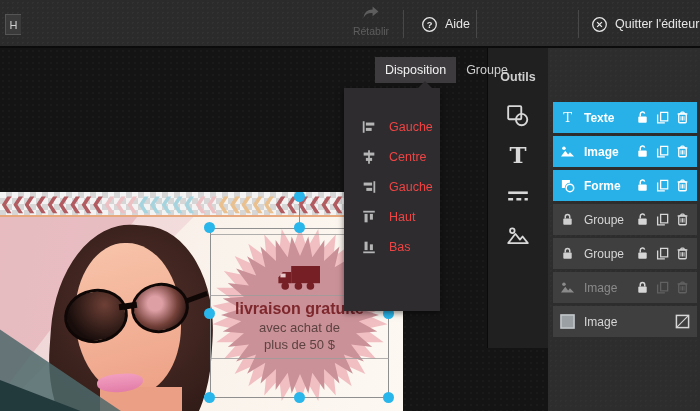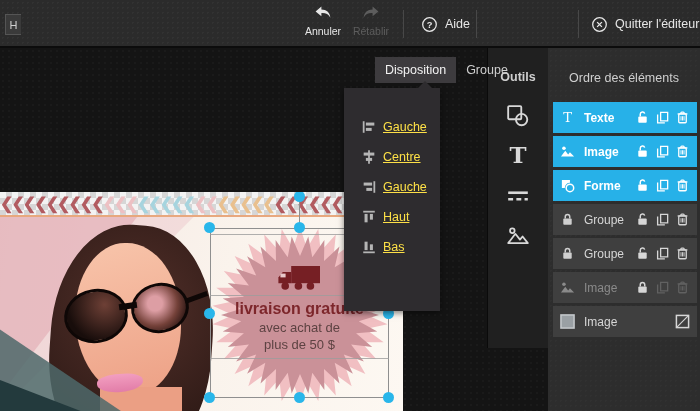--- a/index.html
+++ b/index.html
@@ -35,22 +35,22 @@
   .ctx-tabs { position:absolute; left:375px; top:9px; display:flex; z-index:40; }
   .ctx-tab { color:#cfcfcf; font-size:12.5px; padding:6px 10px; cursor:pointer; }
   .ctx-tab.active { background:#3d3b3e; color:#f2f2f2; }
 
   
   .dropdown { position:absolute; left:344px; top:40px; width:96px; height:223px; background:#2e2c2f;
     z-index:50; box-shadow:0 2px 6px rgba(0,0,0,.5); }
   .dropdown .caret { position:absolute; top:-7px; left:74px; width:0; height:0;
     border-left:7px solid transparent; border-right:7px solid transparent; border-bottom:7px solid #2e2c2f; }
   .dd-list { padding-top:24px; }
-  .dd-item { display:flex; align-items:center; gap:6px; height:30px; padding-left:17px; color:#fde047;
-    font-size:12.5px; cursor:pointer;text-decoration:underline; }
+  .dd-item { display:flex; align-items:center; gap:12px; height:30px; padding-left:17px; color:#ef4444;
+    font-size:12.5px; cursor:pointer; }
   .dd-item svg { color:#b5b5b5; }
 
   
   .tools-strip { position:absolute; left:487px; top:0; width:61px; height:300px; background:#202020;
     border-left:1px solid #0a0a0a;font-weight:bold; }
   .tools-title { position:absolute; top:22px; width:100%; text-align:center; color:#cfcfcf; font-size:12.5px; }
   .tools-list { position:absolute; top:48px; left:0; width:100%; display:flex; flex-direction:column; align-items:center; }
   .tool-btn { width:40px; height:40px; display:flex; align-items:center; justify-content:center; color:#d8d8d8; cursor:pointer; }
 
   .layers-panel { position:absolute; left:548px; top:0; width:152px; height:363px; background:#2d2d2d;
@@ -122,28 +122,20 @@
 </head>
 <body>
 
 <div class="stage">
 
   <div class="topbar">
     <div class="dim-group">
       <div class="dim-label">H</div>
     </div>
 
-    <div class="tb-stack" style="left:300px">
-      <span>
-        <svg width="20" height="18" viewBox="0 0 20 18">
-            <path d="M8.4 1.6 L2.6 6.4 l5.8 4.8 V8.1 c4.1-.3 7 1.1 9 4.6 C16.6 6.9 13.6 4.7 8.4 4.4 Z" fill="currentColor"></path>
-          </svg>
-      </span>
-      <div class="lbl">Annuler</div>
-    </div>
     <div class="tb-stack disabled" style="left:348px">
       <span>
         <svg width="20" height="18" viewBox="0 0 20 18">
             <g transform="translate(20,0) scale(-1,1)">
               <path d="M8.4 1.6 L2.6 6.4 l5.8 4.8 V8.1 c4.1-.3 7 1.1 9 4.6 C16.6 6.9 13.6 4.7 8.4 4.4 Z" fill="currentColor"></path>
             </g>
           </svg>
       </span>
       <div class="lbl">Rétablir</div>
     </div>
@@ -330,21 +322,20 @@
               <svg width="24" height="24" viewBox="0 0 22 22">
                 <circle cx="5.8" cy="6.2" r="2.1" fill="none" stroke="currentColor" stroke-width="1.6"></circle>
                 <path d="M2 17.5 L8.6 9 L12.8 14.3 L15.2 11.4 L20 17.5 Z" fill="none" stroke="currentColor" stroke-width="1.6" stroke-linejoin="round"></path>
               </svg>
             </span>
           </div>
         </div>
     </div>
 
     <div class="layers-panel">
-      <div class="layers-title">Ordre des éléments</div>
       <div class="layers-list" id="layers-list">
           <div class="layer-row selected">
             <span class="l-icon">
               <svg width="15" height="15" viewBox="0 0 16 16">
                 <text x="8" y="13" text-anchor="middle" font-size="14" fill="currentColor" font-family="DejaVu Serif, serif">T</text>
               </svg>
             </span>
             <span class="l-label">Texte</span>
             <span class="r-icons">
               <span class="r-icon">

